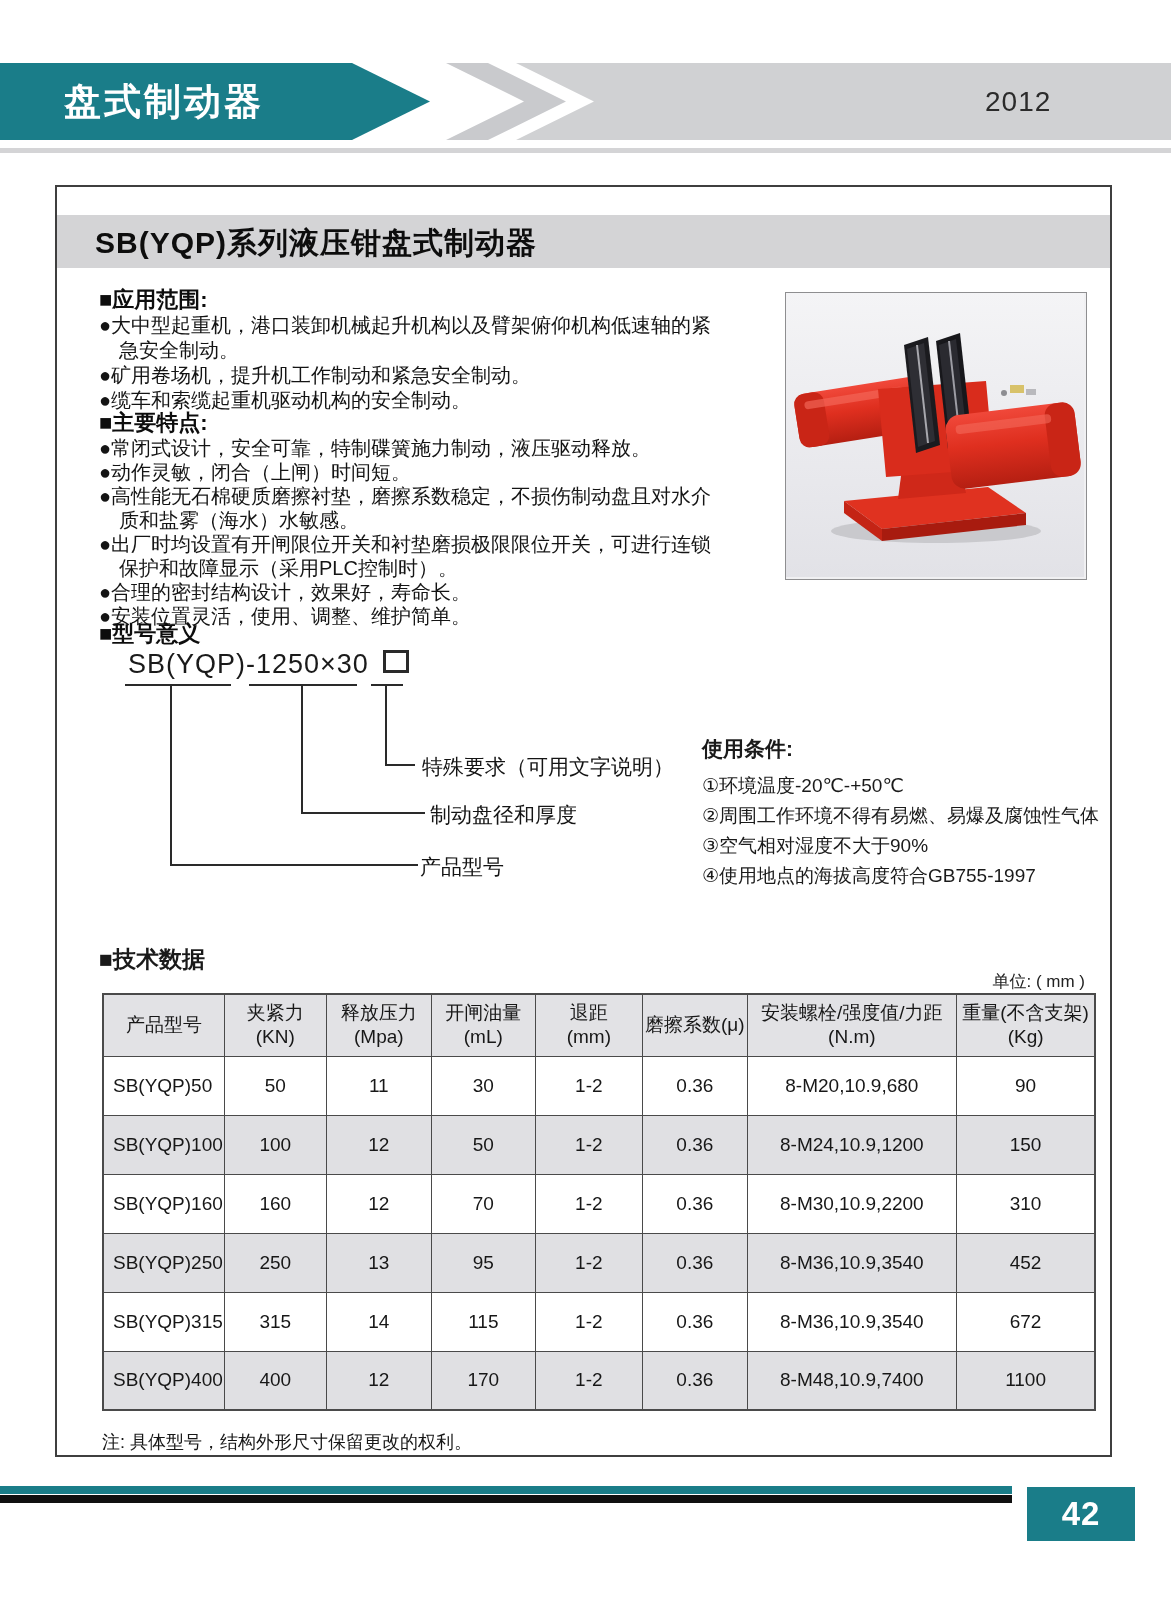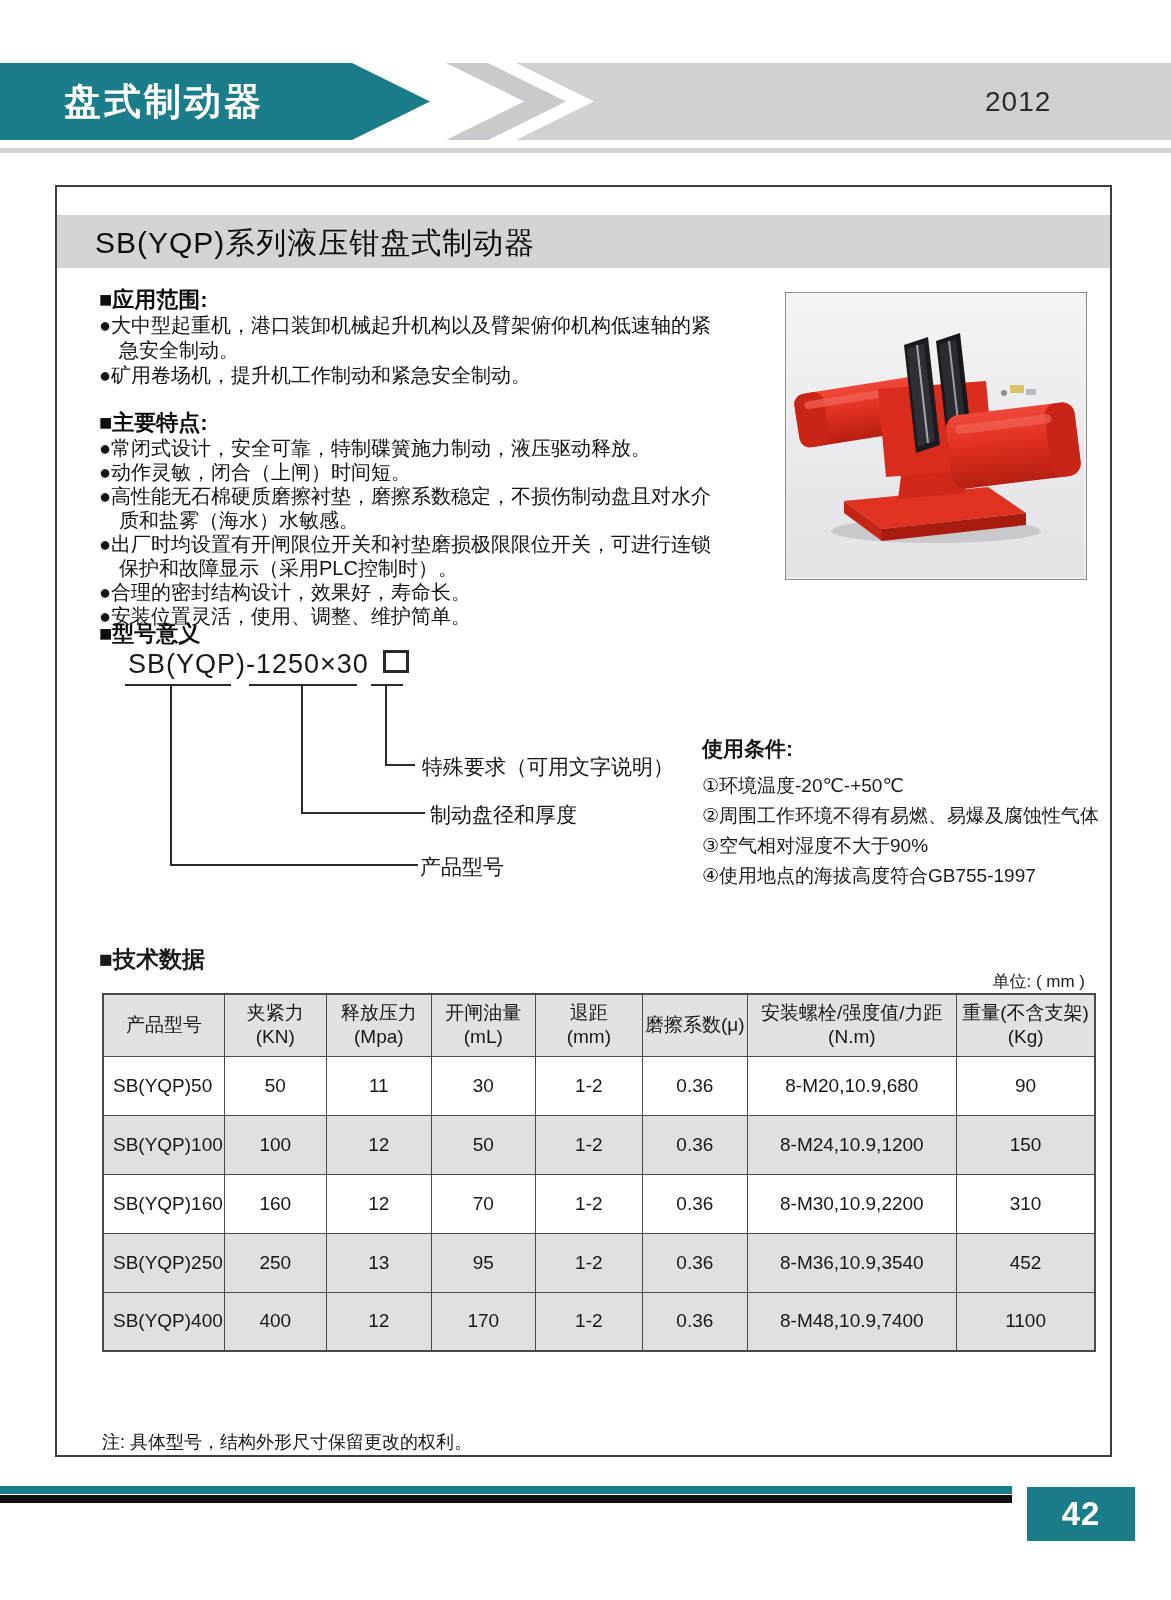--- a/index.html
+++ b/index.html
@@ -10,21 +10,21 @@
   
   #header-band{left:0;top:63px;width:1171px;height:77px;}
   #banner-title{left:64px;top:63px;height:77px;line-height:77px;color:#ffffff;
     font-size:37px;font-weight:bold;letter-spacing:3px;}
   #year{left:985px;top:63px;height:77px;line-height:77px;font-size:28px;color:#2b2b2b;letter-spacing:1px;}
   #header-divider{left:0;top:148px;width:1171px;height:5px;background:#d4d4d6;}
 
   
   #content-box{left:55px;top:185px;width:1053px;height:1268px;border:2px solid #3f3f3f;background:#fff;}
   #title-bar{left:0px;top:28px;width:1053px;height:53px;background:#d4d4d6;}
-  #doc-title{left:38px;top:36px;font-size:30px;font-weight:normal;color:#0d0d0d;letter-spacing:1px;text-align:center;}
+  #doc-title{left:38px;top:36px;font-size:30px;font-weight:bold;color:#0d0d0d;letter-spacing:1px;text-align:center;}
 
   .sec-heading{font-size:22px;font-weight:bold;color:#0d0d0d;text-align:center;}
   .bullets{width:630px;font-size:20px;line-height:25px;color:#141414;}
   .bullets .bullet-item{padding-left:20px;text-indent:-20px;}
 
   
   .diag-line{background:#2a2a2a;}
   #model-code{left:71px;top:462px;font-size:27px;color:#1a1a1a;letter-spacing:1px;}
   .model-square{display:inline-block;width:20px;height:17px;border:3px solid #2a2a2a;margin-left:14px;vertical-align:baseline;}
   .diag-label{font-size:21px;color:#141414;}
@@ -73,20 +73,21 @@
 
   <div id="content-box" class="abs">
 
     <div id="title-bar" class="abs"></div>
     <div id="doc-title" class="abs">SB(YQP)系列液压钳盘式制动器</div>
 
     <div class="abs sec-heading" style="left:42px;top:98px;">■应用范围:</div>
     <div class="abs bullets" style="left:42px;top:126px;">
       <div class="bullet-item">●大中型起重机，港口装卸机械起升机构以及臂架俯仰机构低速轴的紧急安全制动。</div>
       <div class="bullet-item">●矿用卷场机，提升机工作制动和紧急安全制动。</div>
+      <div class="bullet-item">●缆车和索缆起重机驱动机构的安全制动。</div>
     </div>
 
     <div class="abs sec-heading" style="left:42px;top:221px;">■主要特点:</div>
     <div class="abs bullets" style="left:42px;top:249px;line-height:24px;">
       <div class="bullet-item">●常闭式设计，安全可靠，特制碟簧施力制动，液压驱动释放。</div>
       <div class="bullet-item">●动作灵敏，闭合（上闸）时间短。</div>
       <div class="bullet-item">●高性能无石棉硬质磨擦衬垫，磨擦系数稳定，不损伤制动盘且对水介质和盐雾（海水）水敏感。</div>
       <div class="bullet-item">●出厂时均设置有开闸限位开关和衬垫磨损极限限位开关，可进行连锁保护和故障显示（采用PLC控制时）。</div>
       <div class="bullet-item">●合理的密封结构设计，效果好，寿命长。</div>
       <div class="bullet-item">●安装位置灵活，使用、调整、维护简单。</div>
@@ -229,20 +230,30 @@
       <tr class="data-row shaded">
         <td class="model-col">SB(YQP)250</td>
         <td>250</td>
         <td>13</td>
         <td>95</td>
         <td>1-2</td>
         <td>0.36</td>
         <td>8-M36,10.9,3540</td>
         <td>452</td>
       </tr>
+      <tr class="data-row">
+        <td class="model-col">SB(YQP)315</td>
+        <td>315</td>
+        <td>14</td>
+        <td>115</td>
+        <td>1-2</td>
+        <td>0.36</td>
+        <td>8-M36,10.9,3540</td>
+        <td>672</td>
+      </tr>
       <tr class="data-row shaded">
         <td class="model-col">SB(YQP)400</td>
         <td>400</td>
         <td>12</td>
         <td>170</td>
         <td>1-2</td>
         <td>0.36</td>
         <td>8-M48,10.9,7400</td>
         <td>1100</td>
       </tr>

